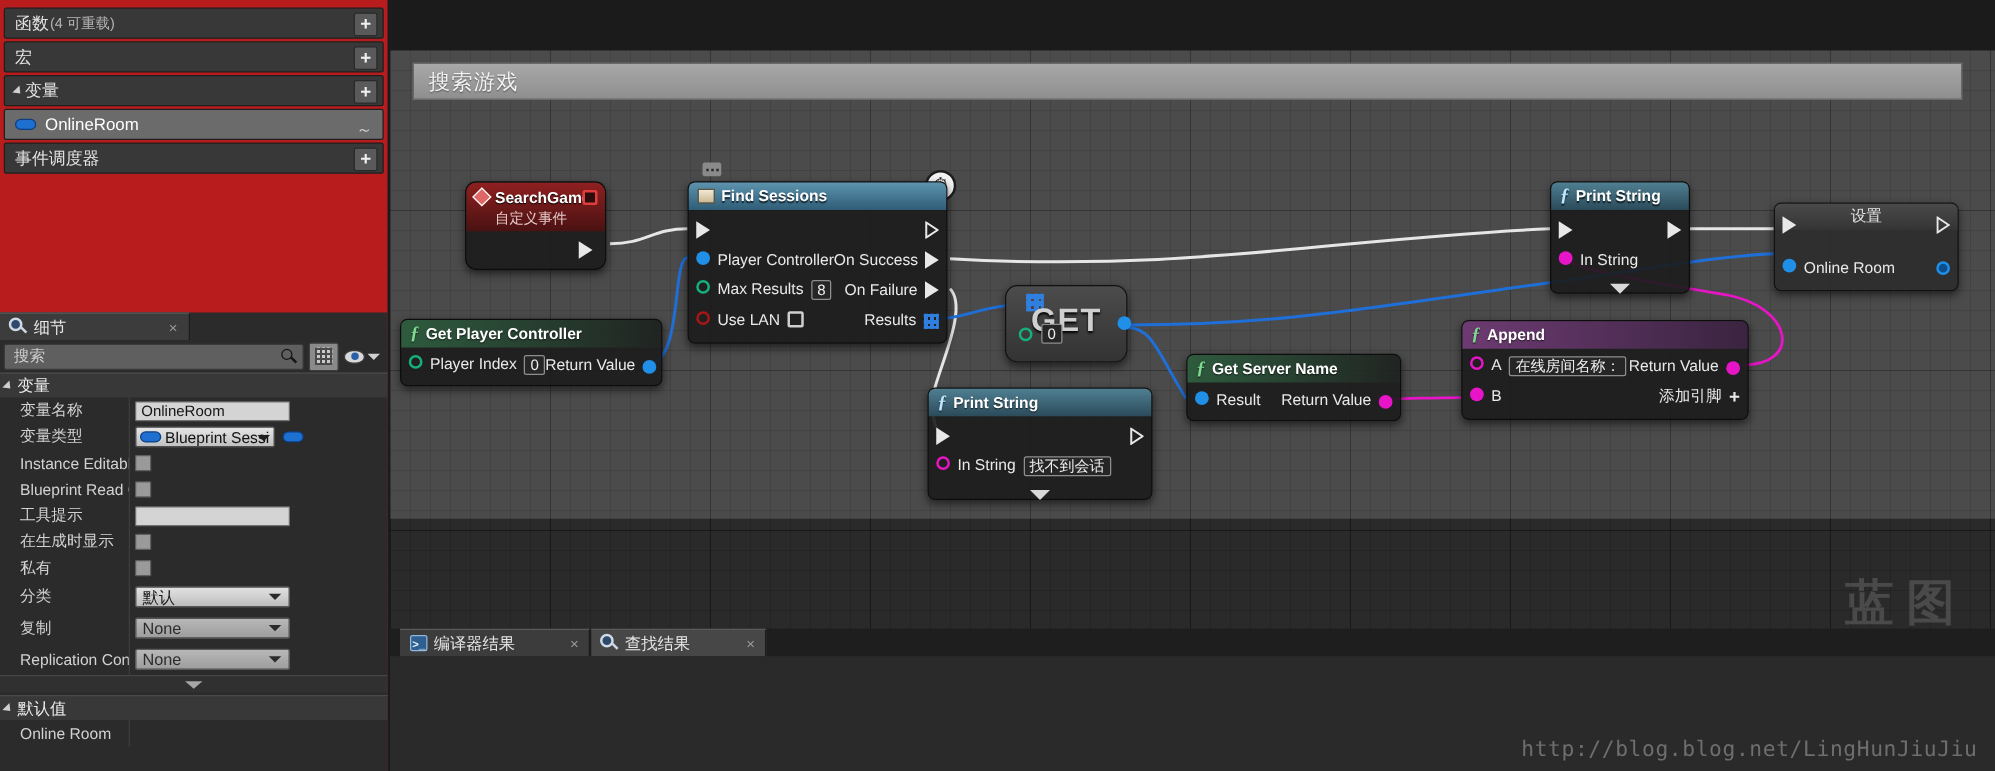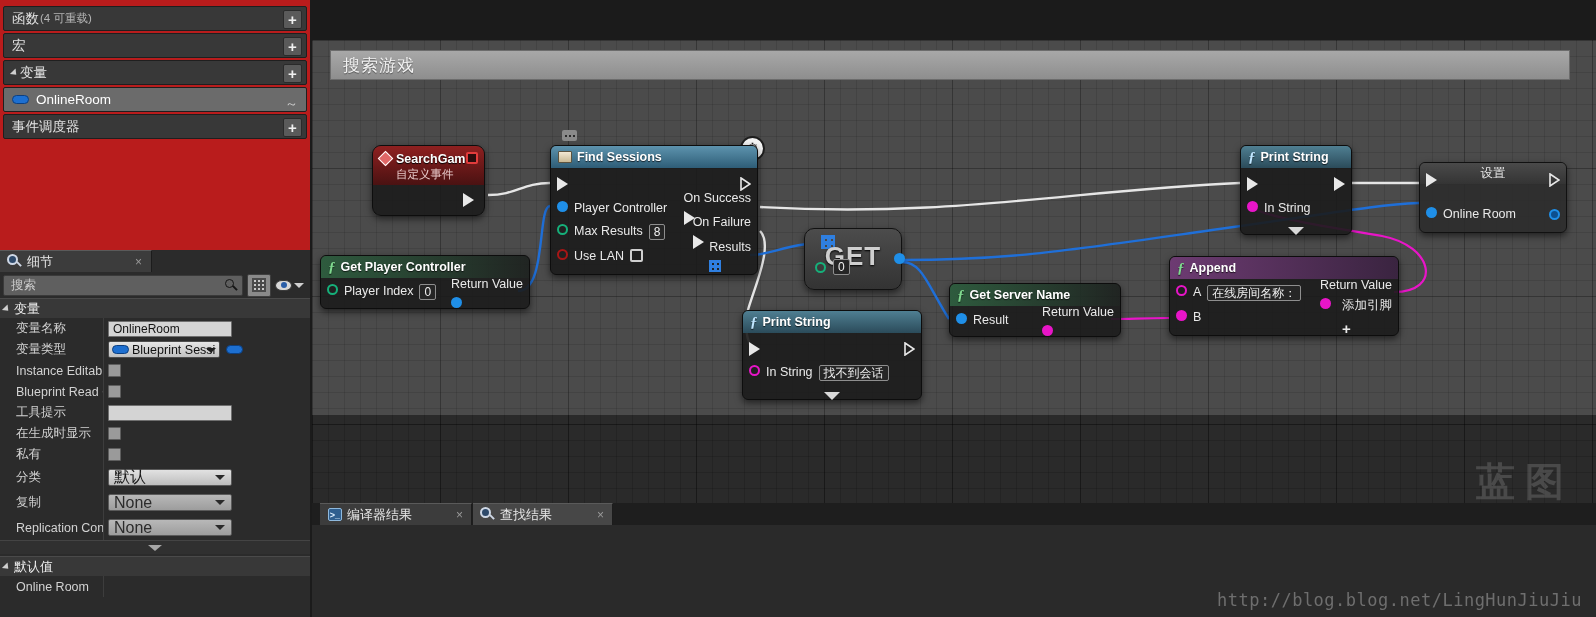--- a/index.html
+++ b/index.html
@@ -90,21 +90,21 @@
   }
   .prop-row .pval { flex:1; padding-left:4px; display:flex; align-items:center; }
   .txtfield {
     height:16px;width:124px;background:#d4d4d4;border:1px solid #6f6f6f;
     color:#141414;font-size:12px;display:flex;align-items:center;padding-left:4px;border-radius:1px;
   }
   .txtfield.blank{ color:transparent;}
   .cb { width:13px;height:13px;background:#9a9a9a;border:1px solid #5e5e5e;border-radius:1px; }
   .combo {
     height:17px;width:124px;background:linear-gradient(#e2e2e2,#bdbdbd);
-    border:1px solid #5a5a5a;border-radius:2px;color:#1a1a1a;font-size:16px;
+    border:1px solid #5a5a5a;border-radius:2px;color:#1a1a1a;font-size:13px;
     display:flex;align-items:center;justify-content:space-between;padding:0 2px 0 5px;
   }
   .combo.dark{ background:linear-gradient(#b8b8b8,#9d9d9d); color:#2c2c2c; }
   .combo .arw{width:0;height:0;border-left:5px solid transparent;border-right:5px solid transparent;border-top:5px solid #2a2a2a;margin-right:4px;}
   .typecombo {
     height:17px;width:112px;background:linear-gradient(#e6e6e6,#c0c0c0);
     border:1px solid #4d4d4d;border-radius:2px;color:#111;font-size:12.5px;
     display:flex;align-items:center;padding-left:3px;gap:3px;position:relative;overflow:hidden;
   }
   .typecombo .arw{position:absolute;right:3px;top:6px;width:0;height:0;border-left:5px solid transparent;border-right:5px solid transparent;border-top:5px solid #1e1e1e;}
@@ -157,21 +157,21 @@
   .nhead{ height:22px; border-radius:5px 5px 0 0; display:flex; align-items:center;
           padding-left:7px; color:#fff; font-size:12.5px; font-weight:bold;
           text-shadow:0 1px 1px rgba(0,0,0,.7);text-align:right; }
   .nhead.fn{ background:linear-gradient(to bottom,#4f7f92,#2b4b5a); }
   .nhead.blue{ background:linear-gradient(to bottom,#5d93ae,#2e5d77); }
   .nhead.green{ background:linear-gradient(to right,#2e5b3e,#24403022); }
   .nhead.purple{ background:linear-gradient(to right,#6d3b72,#3a2440); }
   .nbody{ padding:4px 0 6px 0; }
   .pinrow{ display:flex; align-items:center; height:24px; position:relative; }
   .pin-in{ display:flex;align-items:flex-start;gap:6px;padding-left:6px; }
-  .pin-out{ margin-left:auto; display:flex;align-items:flex-start;gap:6px;padding-right:6px;flex-direction:column; }
+  .pin-out{ margin-left:auto; display:flex;align-items:flex-end;gap:6px;padding-right:6px; }
   .plabel{ color:#e9e9e9; font-size:12.5px; white-space:nowrap; }
   .dot{ width:11px;height:11px;border-radius:50%; }
   .dot.blue{ background:#1f8fe8; }
   .dot.magenta{ background:#e815c8; }
   .dot.magenta-o{ background:transparent;border:2.4px solid #e815c8; }
   .dot.green-o{ background:transparent;border:2.4px solid #16b07a; }
   .dot.red-o{ background:transparent;border:2.4px solid #a81616; }
   .exec{ width:0;height:0;border-left:11px solid #e8e8e8;border-top:7px solid transparent;border-bottom:7px solid transparent; }
   .exec-hollow-svg{ display:block; }
   .arrgrid{ width:12px;height:12px;

